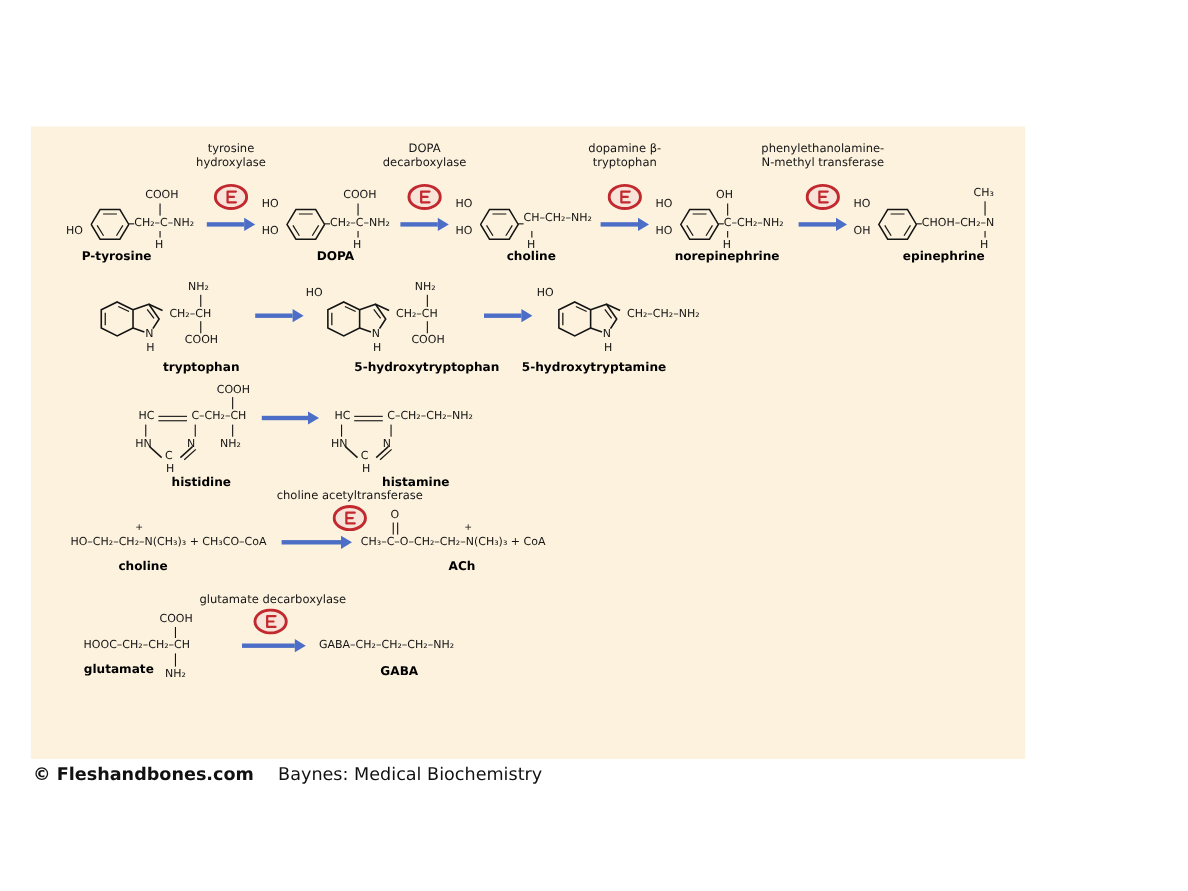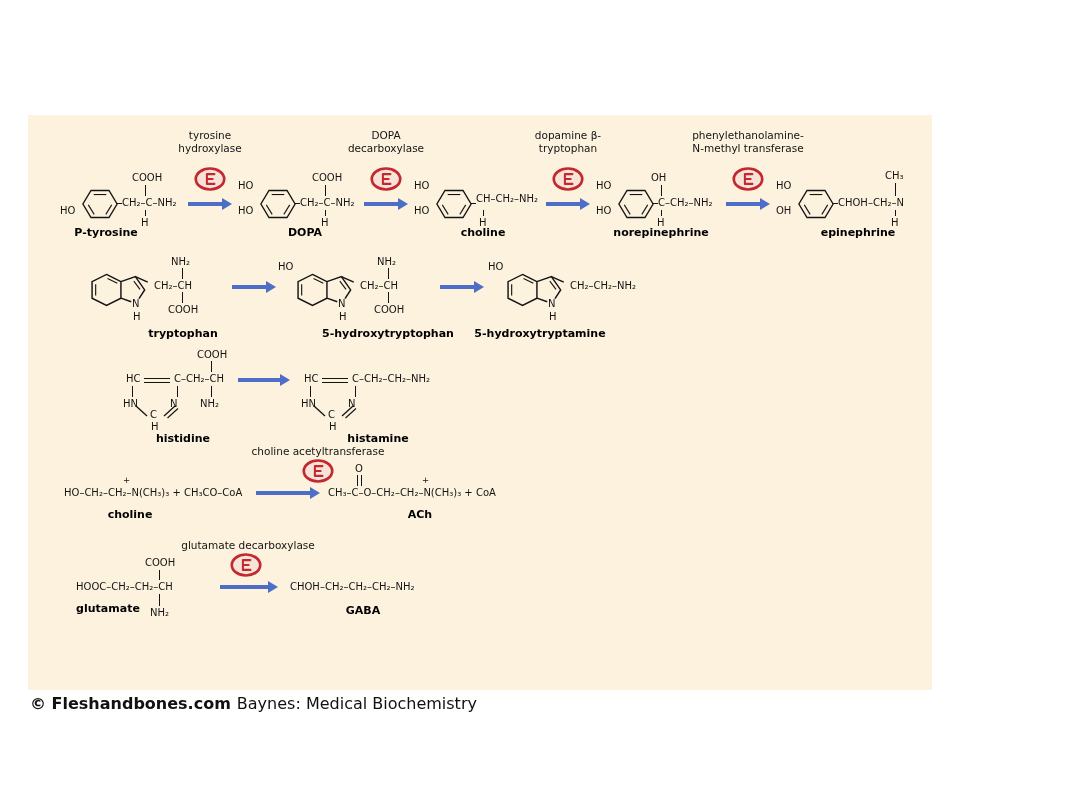--- a/index.html
+++ b/index.html
@@ -15,21 +15,21 @@
   .vb{position:absolute;width:1.3px;background:#141414}
   .hb{position:absolute;height:1.3px;background:#141414}
   .plus{position:absolute;font-size:8.5px;color:#141414;line-height:9px}
   .arrow{position:absolute;height:14px;display:flex;align-items:center}
   .arrow .shaft{flex:1;height:4.5px;background:#4c6ec6}
   .arrow .head{width:0;height:0;border-left:10px solid #4c6ec6;border-top:6.5px solid transparent;border-bottom:6.5px solid transparent}
   .ei{position:absolute;width:32px;height:24px}
   .ring{position:absolute}
   .foot{position:absolute;left:30px;top:694px;font-size:16px;color:#111}
   .foot .b{font-weight:bold}
-  .foot .r{margin-left:6px}
+  .foot .r{margin-left:22px}
 </style>
 </head>
 <body>
 
 <svg width="0" height="0" style="position:absolute">
   <defs>
     <symbol id="benz" viewBox="0 0 40 32">
       <path d="M10 1 L30 1 L39 16 L30 31 L10 31 L1 16 Z" fill="none" stroke="#141414" stroke-width="1.5"></path>
       <line x1="13" y1="5.5" x2="27" y2="5.5" stroke="#141414" stroke-width="1.2"></line>
       <line x1="33" y1="17" x2="26.5" y2="27.5" stroke="#141414" stroke-width="1.2"></line>
@@ -306,21 +306,21 @@
       <span class="t" style="left:48px;top:466px">HOOC–CH₂–CH₂–CH</span>
       <div class="vb" style="left:131px;top:479px;height:12px"></div>
       <span class="t" style="left:122px;top:492px">NH₂</span>
       <div class="nmc" style="left:40px;top:488px;width:80px">glutamate</div>
 
       <div class="arrow" style="left:192px;top:465px;width:58px">
           <div class="shaft"></div>
           <div class="head"></div>
         </div>
 
-      <span class="t" style="left:262px;top:466px">CHOH–CH₂–CH₂–CH₂–NH₂</span>
+      <span class="t" style="left:262px;top:466px">GABA–CH₂–CH₂–CH₂–NH₂</span>
       <div class="nmc" style="left:300px;top:490px;width:70px">GABA</div>
     </div>
 
   </div>
 
   <div class="foot">
     <span class="b">© Fleshandbones.com</span><span class="r">Baynes: Medical Biochemistry</span>
   </div>
 
 </div>

